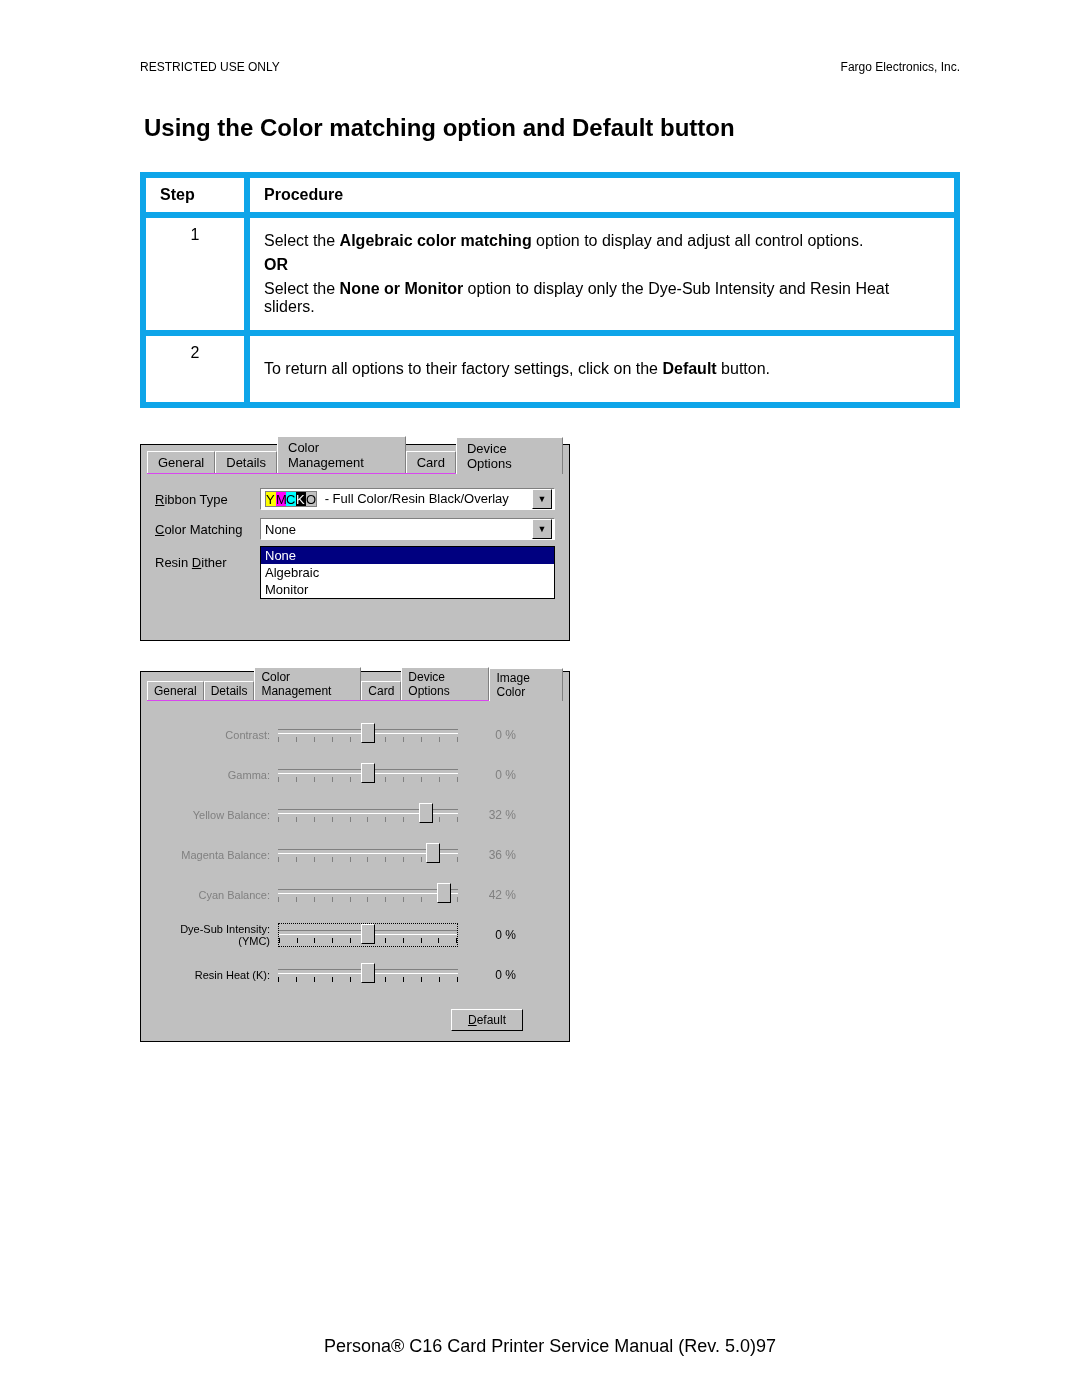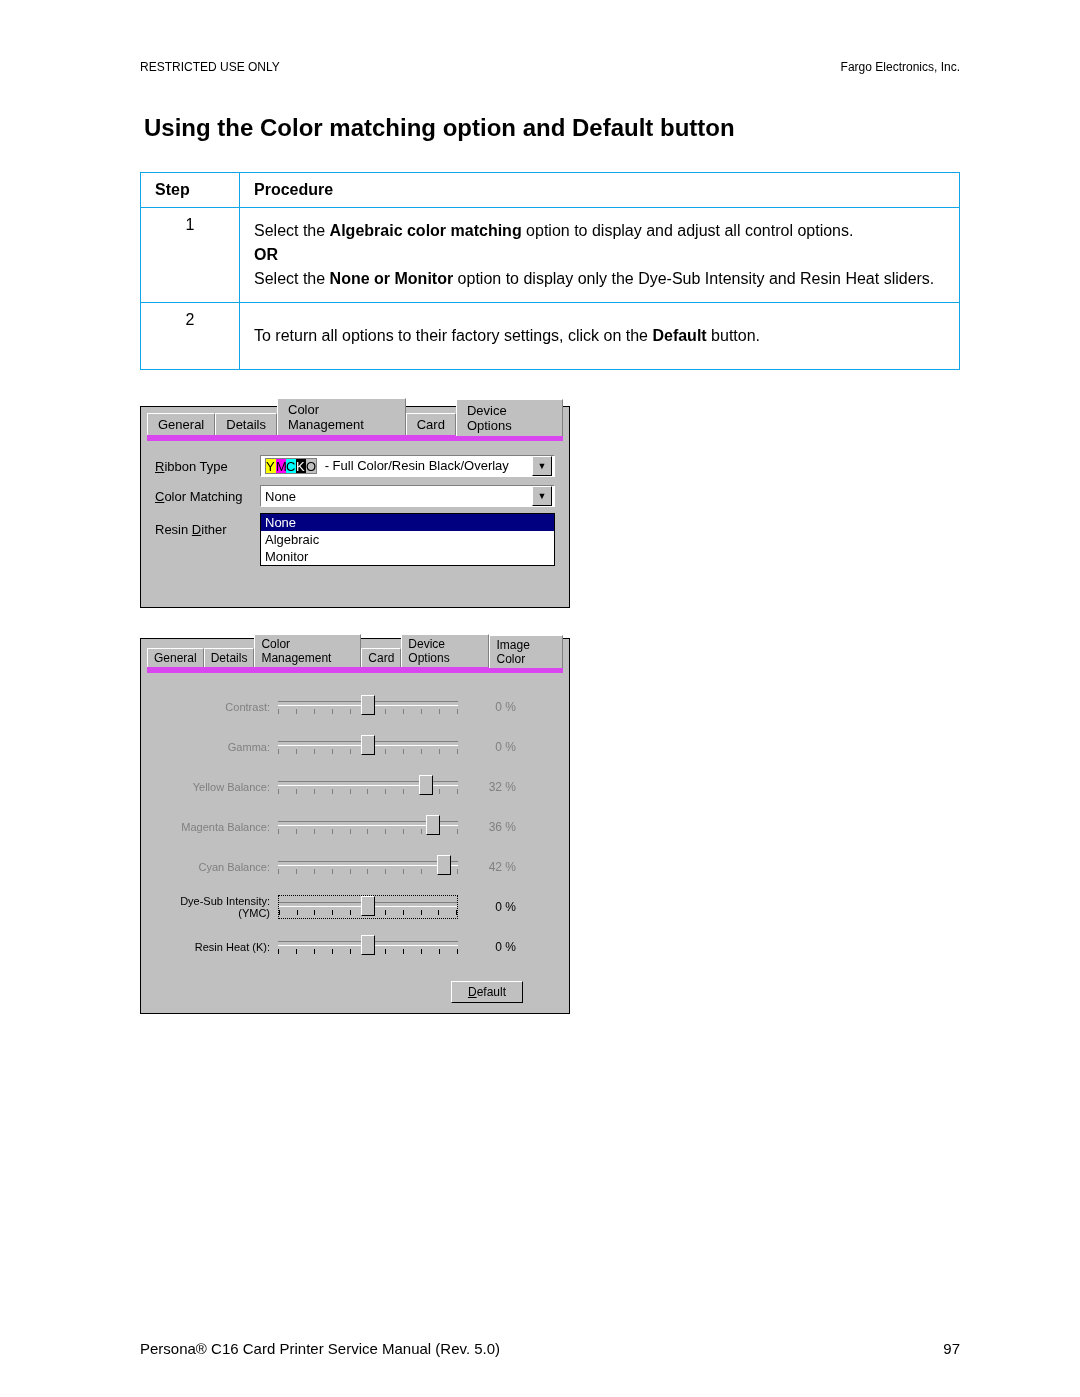--- a/index.html
+++ b/index.html
@@ -26,21 +26,21 @@
     font-size: 24px;
     font-weight: bold;
     margin: 20px 0 30px 4px;
   }
   table.proc {
     border-collapse: collapse;
     width: 100%;
     font-size: 16px;
   }
   table.proc th, table.proc td {
-    border: 1px solid #0ea5e9;
+    border: 6px solid #0ea5e9;
     padding: 8px 14px;
     vertical-align: top;
     text-align: left;
   }
   table.proc th {
     font-weight: bold;
   }
   table.proc td.step {
     width: 70px;
     text-align: center;
@@ -68,21 +68,21 @@
     padding: 3px 10px;
     font-size: 13px;
     margin-right: 0;
   }
   .tab.active {
     background: #c0c0c0;
     position: relative;
     top: 1px;
   }
   .tabbody {
-    border-top: 6px solid #d946ef;
+    border-top: 1px solid #d946ef;
     padding: 14px 8px 8px 8px;
   }
   .formrow { display: flex; align-items: center; margin-bottom: 8px; }
   .formrow .lbl { width: 105px; text-align: left; font-size: 13px; }
   .underline-first::first-letter { text-decoration: underline; }
   .combo {
     flex: 1;
     display: flex;
     align-items: center;
     background: #fff;
@@ -211,22 +211,22 @@
     padding: 3px 16px;
     font-size: 12px;
   }
   .winbtn .ul { text-decoration: underline; }
 
   .footer {
     position: absolute;
     left: 140px; right: 120px;
     bottom: 40px;
     display: flex;
-    justify-content: space-between;
-    font-size: 15px;
+    justify-content: center;
+    font-size: 18px;
   }
 </style>
 </head>
 <body>
 
 <div class="page">
 
   <div class="hdr">
     <div>RESTRICTED USE ONLY</div>
     <div>Fargo Electronics, Inc.</div>

